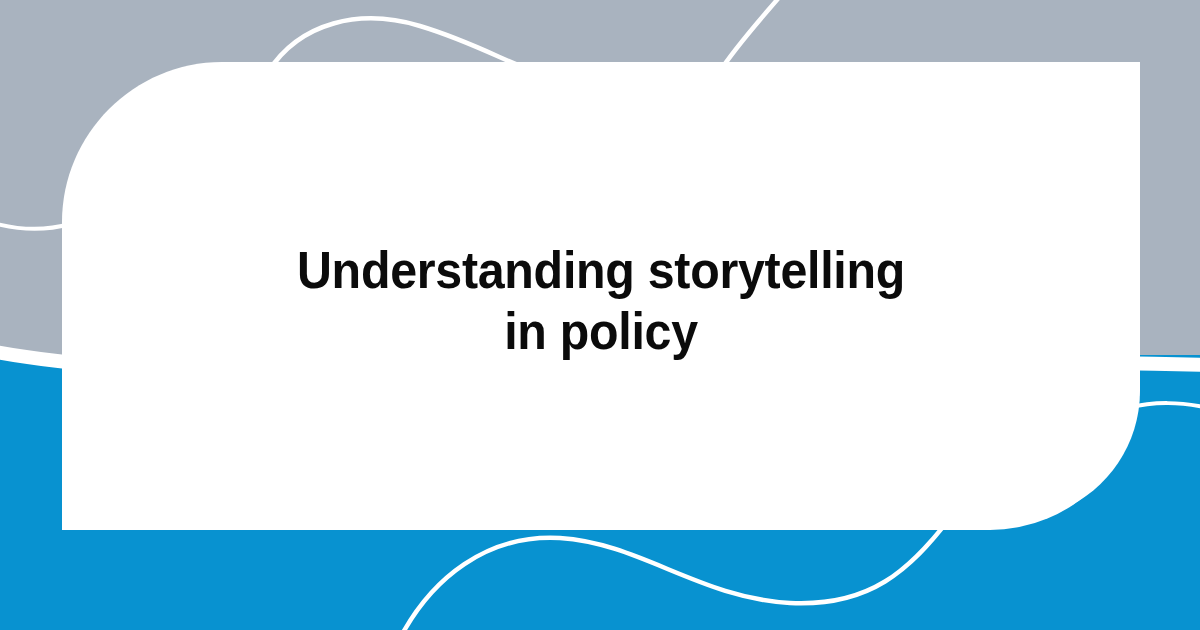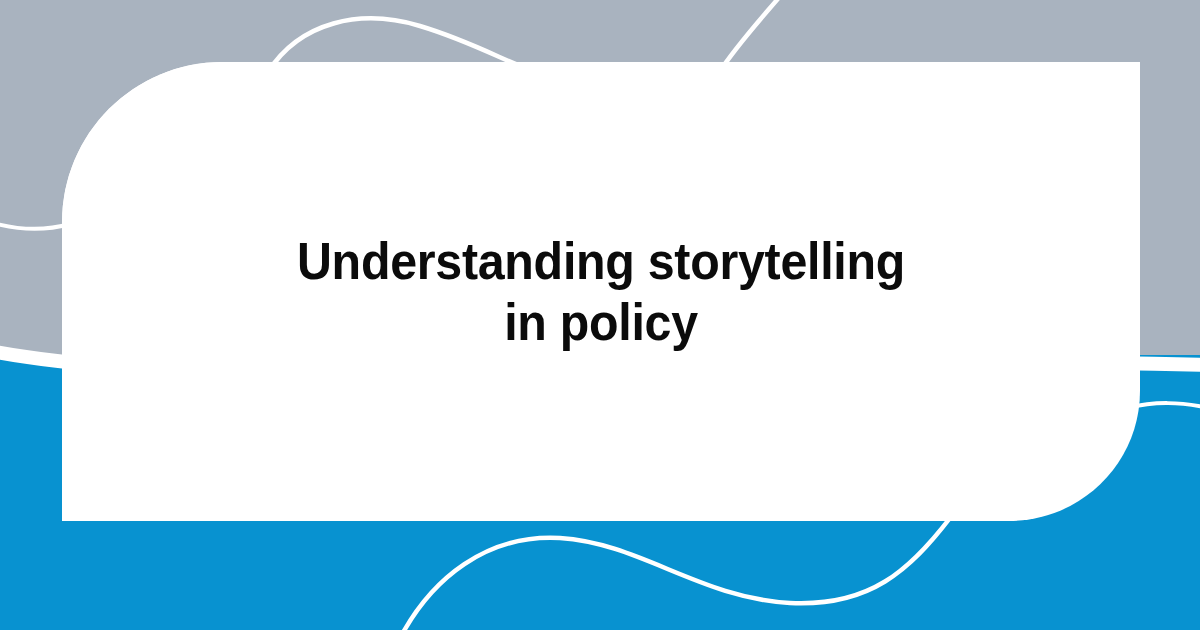--- a/index.html
+++ b/index.html
@@ -20,21 +20,21 @@
   .bg-svg {
     position: absolute;
     inset: 0;
     width: 1200px;
     height: 630px;
     display: block;
   }
   .card {
     position: absolute;
     left: 62px;
-    top: 62px;
+    top: 71px;
     width: 1078px;
     height: 459px;
     background: #ffffff;
     border-top-left-radius: 160px;
     border-bottom-right-radius: 150px;
     display: flex;
     align-items: center;
     justify-content: center;
     box-sizing: border-box;
     padding: 0 90px;

